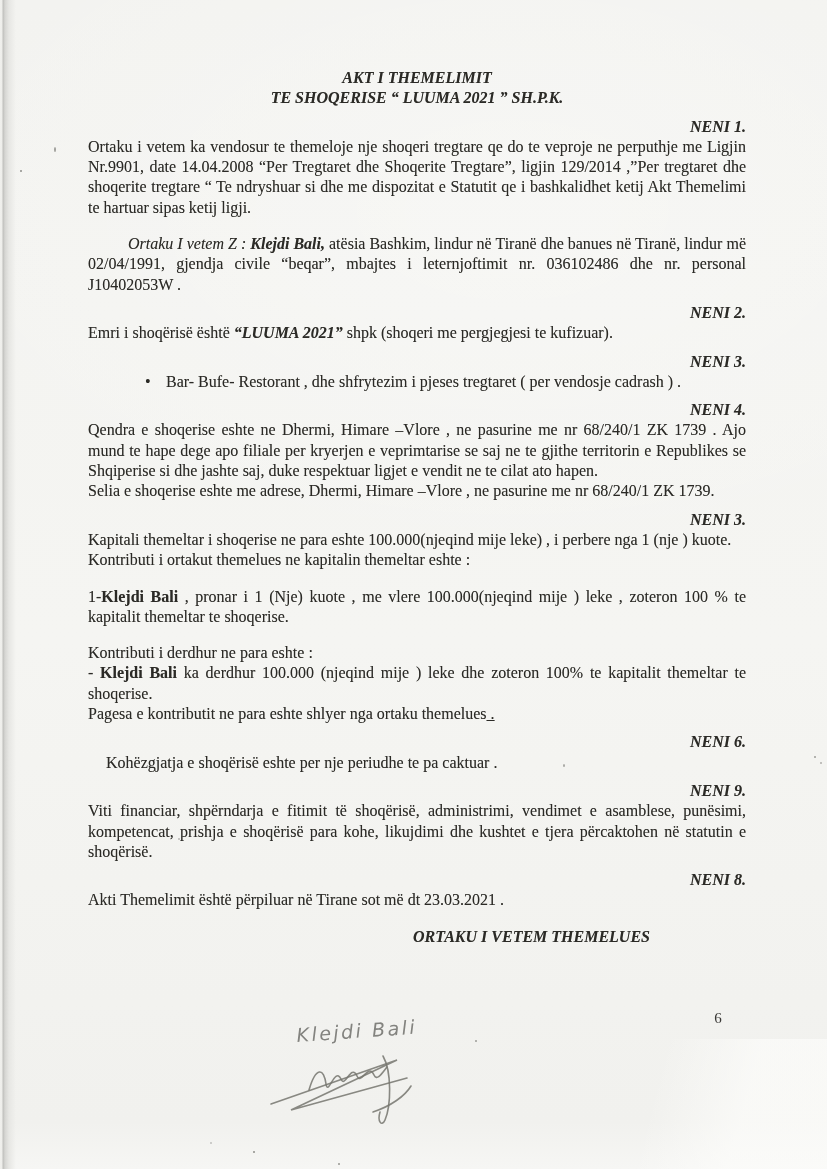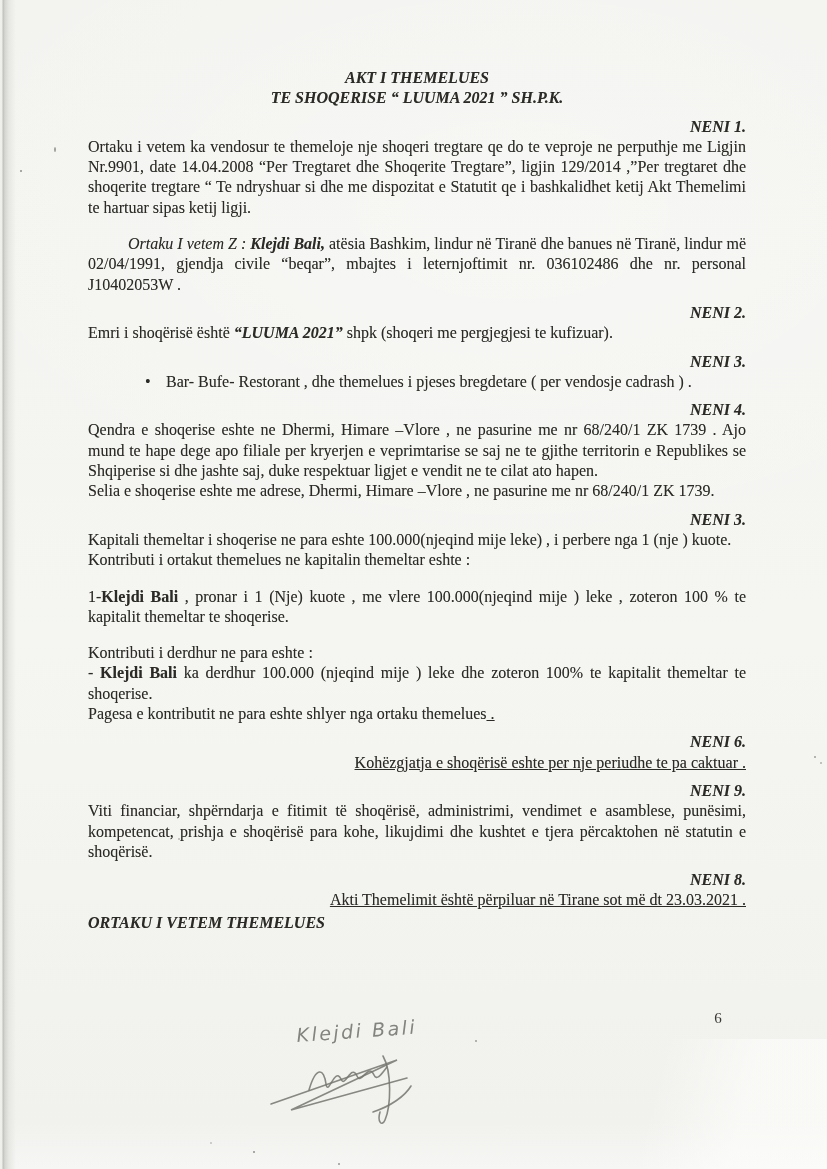--- a/index.html
+++ b/index.html
@@ -24,64 +24,64 @@
     background:linear-gradient(105deg,rgba(255,255,255,0) 45%,rgba(253,253,251,.65) 72%);
   }
   .doc{
     position:absolute;left:88px;top:68px;width:658px;
     color:#2b2a26;font-size:16px;line-height:20.3px;
     text-shadow:0 0 .5px rgba(43,42,38,.35);
   }
   .title-line{text-align:center;font-weight:bold;font-style:italic;}
   .neni{text-align:right;font-weight:bold;font-style:italic;margin-top:8px;}
   .para{text-align:justify;}
-  .line{text-align:right;text-decoration:underline;}
+  .line{text-align:left;}
   .indent{padding-left:18px;}
   .gap{height:16px;}
   .bullet{position:relative;padding-left:78px;}
   .bdot{position:absolute;left:57px;top:0;}
   .run-r{font-style:normal;font-weight:normal;}
   .run-i{font-style:italic;margin-left:40px;}
   .run-b{font-weight:bold;}
   .run-bi{font-weight:bold;font-style:italic;}
   .run-u{text-decoration:underline;}
   .closing{
-    text-align:left;font-weight:bold;font-style:italic;
-    margin-top:2px;padding-right:96px;
+    text-align:right;font-weight:bold;font-style:italic;
+    margin-top:16px;padding-right:96px;
   }
   .page-number{
     position:absolute;left:706px;top:1010px;width:24px;
     font-size:15px;color:#3a3936;text-align:center;
   }
   .signature{position:absolute;left:255px;top:1016px;}
   .handname{
     font-family:"DejaVu Sans",sans-serif;font-style:italic;font-size:19px;
     fill:#83837f;letter-spacing:2.5px;
   }
   .scribble path{fill:none;stroke:#75756f;stroke-width:1.6;stroke-linecap:round;opacity:.85;}
   .speck{position:absolute;background:#4a4944;border-radius:50%;pointer-events:none;}
 </style>
 </head>
 <body>
 
 <div class="page">
   <div class="edge"></div>
 
   <div class="doc">
-    <div class="title-line">AKT I  THEMELUES</div>
+    <div class="title-line">AKT I  THEMELIMIT</div>
     <div class="title-line">TE SHOQERISE “ LUUMA   2021 ” SH.P.K.</div>
     <div id="sections">
         <div class="neni">NENI 1.</div>
         <div class="para"><span class="run-r">Ortaku i vetem  ka  vendosur te themeloje nje shoqeri tregtare qe do te veproje ne perputhje me Ligjin Nr.9901, date 14.04.2008 “Per Tregtaret dhe Shoqerite Tregtare”, ligjin 129/2014 ,”Per tregtaret dhe shoqerite tregtare “ Te ndryshuar si dhe me dispozitat e Statutit qe i bashkalidhet ketij Akt Themelimi te hartuar sipas ketij ligji.</span></div>
         <div class="gap"></div>
         <div class="para"><span class="run-i">Ortaku I vetem  Z :  </span><span class="run-bi">Klejdi Bali,</span><span class="run-r"> atësia Bashkim,  lindur në Tiranë dhe banues në Tiranë, lindur më 02/04/1991, gjendja civile “beqar”, mbajtes i leternjoftimit   nr. 036102486 dhe nr. personal J10402053W .</span></div>
         <div class="neni">NENI 2.</div>
         <div class="para"><span class="run-r">Emri i shoqërisë është </span><span class="run-bi">“LUUMA 2021”</span><span class="run-r"> shpk (shoqeri me pergjegjesi te kufizuar).</span></div>
         <div class="neni">NENI 3.</div>
-        <div class="bullet"><span class="bdot">•</span><span class="run-r">Bar- Bufe- Restorant , dhe themelues i pjeses bregdetare ( per vendosje cadrash ) .</span></div>
+        <div class="bullet"><span class="bdot">•</span><span class="run-r">Bar- Bufe- Restorant , dhe shfrytezim i pjeses tregtaret ( per vendosje cadrash ) .</span></div>
         <div class="neni">NENI 4.</div>
         <div class="para"><span class="run-r">Qendra e shoqerise eshte ne Dhermi,  Himare –Vlore ,  ne  pasurine me nr  68/240/1  ZK 1739 . Ajo mund te hape dege apo filiale per kryerjen e veprimtarise se saj ne te gjithe territorin e Republikes se Shqiperise si dhe jashte saj, duke respektuar ligjet e vendit ne te cilat ato hapen.</span></div>
         <div class="para"><span class="run-r">Selia e shoqerise eshte me adrese, Dhermi,  Himare –Vlore ,  ne  pasurine me nr  68/240/1  ZK 1739.</span></div>
         <div class="neni">NENI 3.</div>
         <div class="para"><span class="run-r">Kapitali themeltar i shoqerise ne para eshte 100.000(njeqind  mije leke)  , i perbere nga 1  (nje  ) kuote.</span></div>
         <div class="para"><span class="run-r">Kontributi i ortakut    themelues ne kapitalin themeltar eshte :</span></div>
         <div class="gap"></div>
         <div class="para"><span class="run-r">1-</span><span class="run-b">Klejdi Bali</span><span class="run-r"> ,  pronar i  1 (Nje) kuote , me vlere 100.000(njeqind  mije ) leke , zoteron  100 % te kapitalit themeltar te shoqerise.</span></div>
         <div class="gap"></div>
         <div class="para"><span class="run-r">Kontributi   i derdhur ne para eshte :</span></div>

